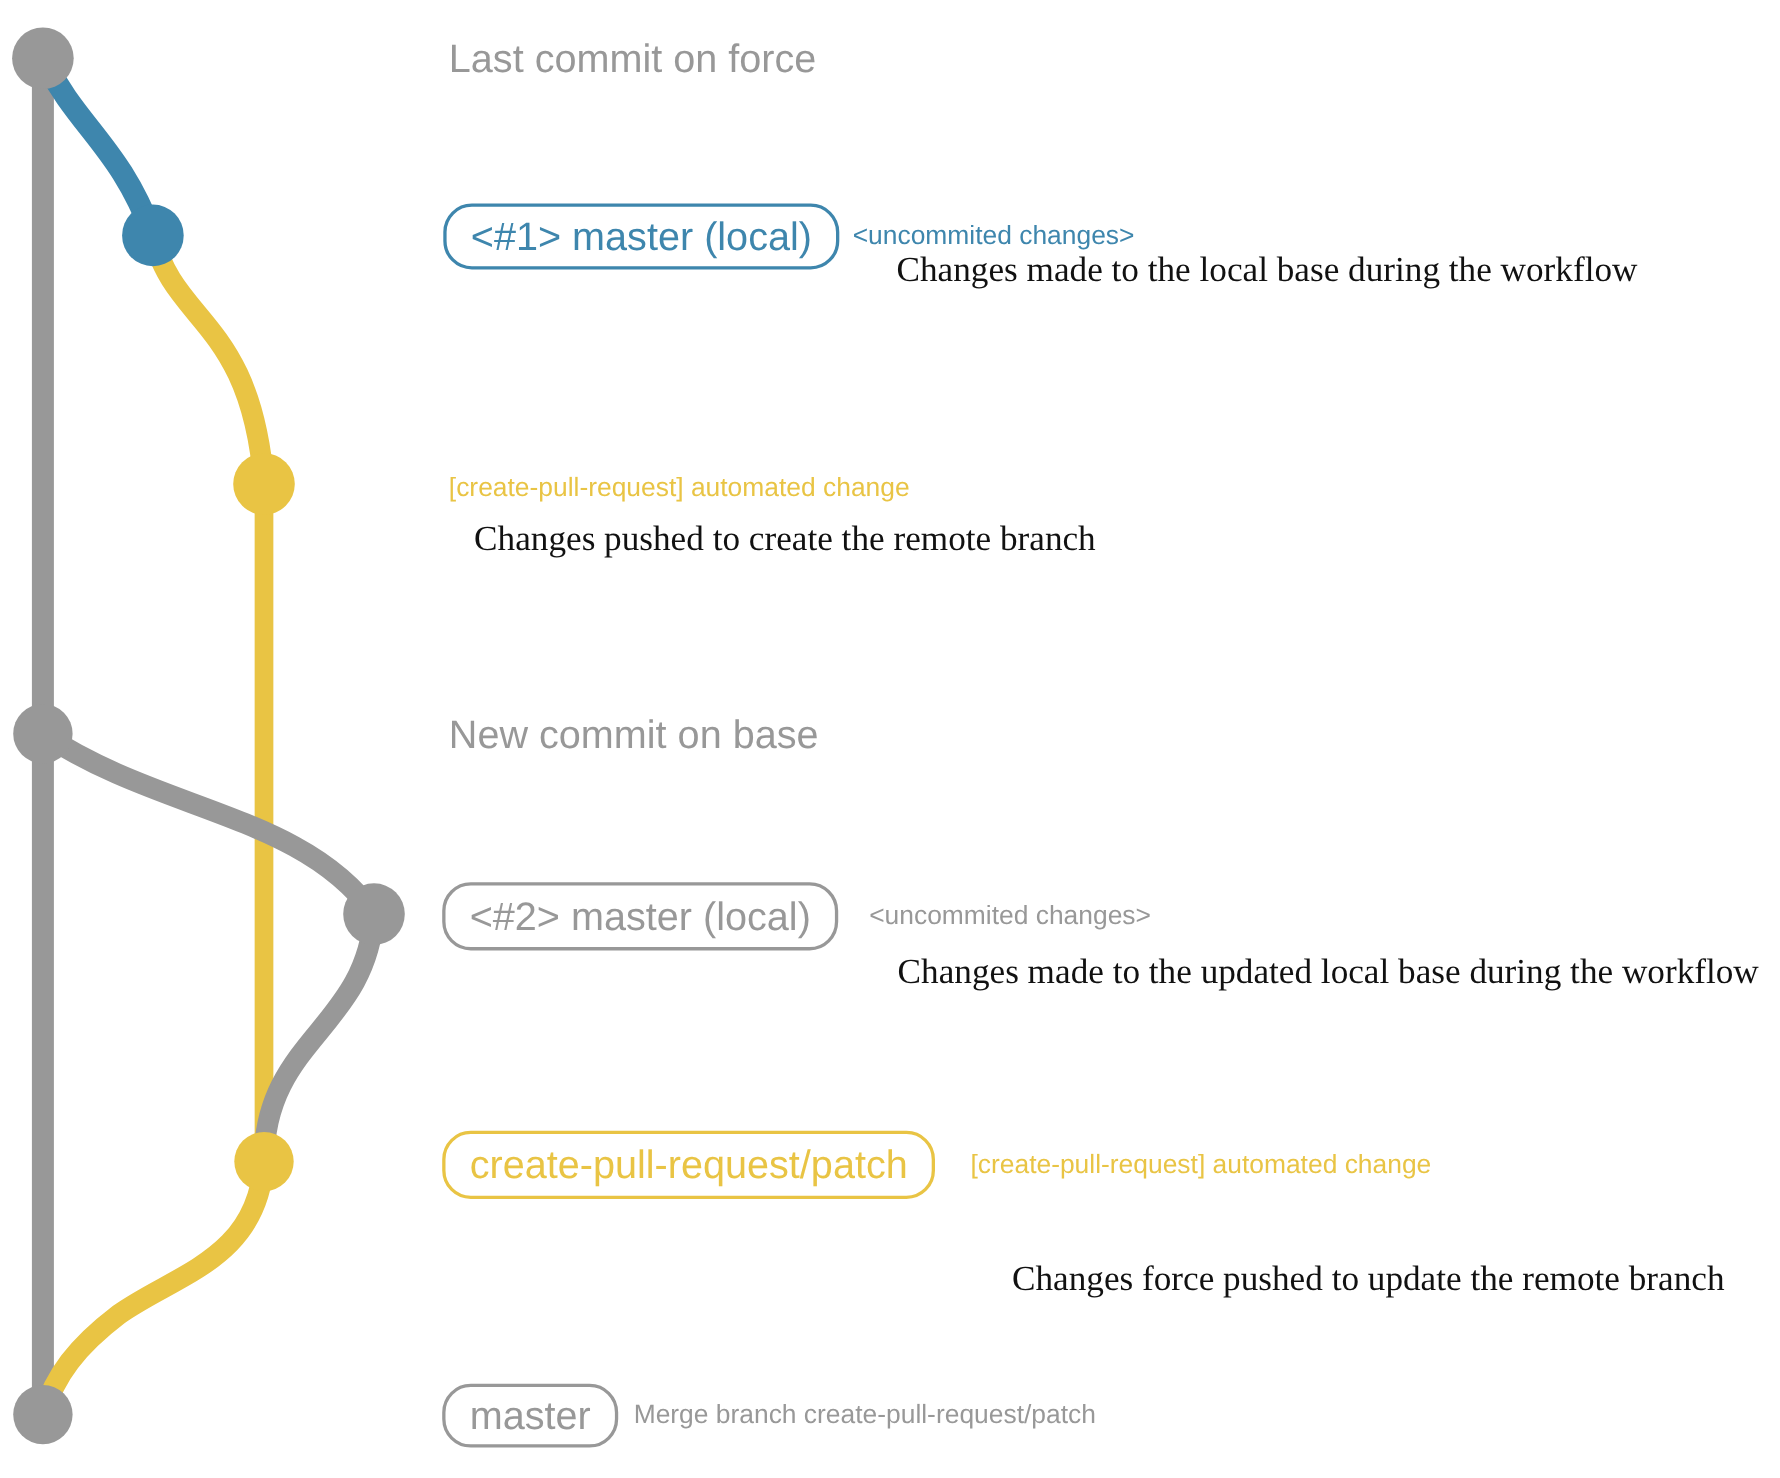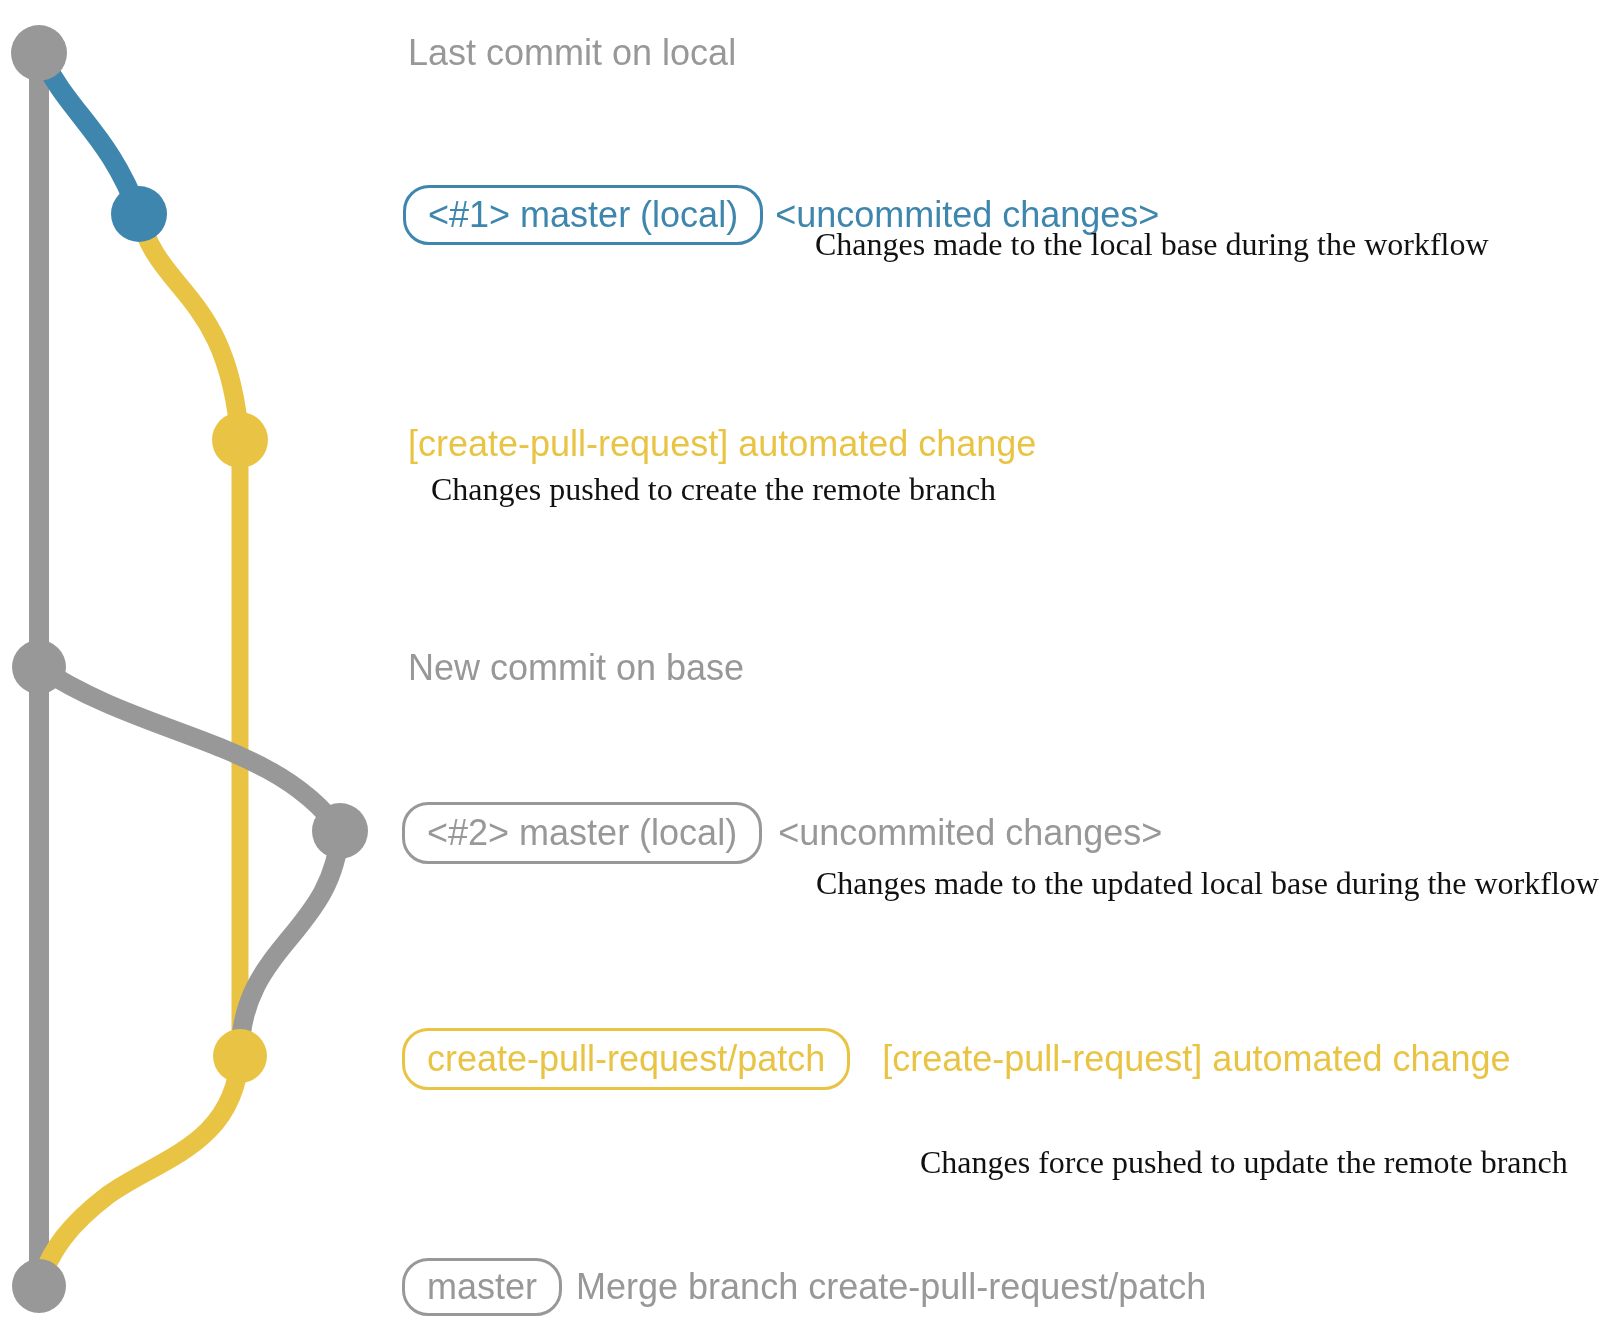--- a/index.html
+++ b/index.html
@@ -21,21 +21,21 @@
   .graph-svg { position: absolute; left: 0; top: 0; }
 
   .abs { position: absolute; white-space: nowrap; }
 
   .gray-label {
     font-size: 36px;
     line-height: 44px;
     color: var(--gray);
   }
   .note {
-    font-size: 36px;
+    font-size: 24px;
     line-height: 44px;
   }
   .note.blue   { color: var(--blue); }
   .note.gray   { color: var(--gray); }
   .note.yellow { color: var(--yellow); }
 
   .desc {
     font-family: "Liberation Serif", serif;
     font-size: 32px;
     line-height: 40px;
@@ -57,21 +57,21 @@
     border-radius: 26px;
     font-size: 36px;
     white-space: nowrap;
     background: #ffffff;
   }
   .badge.blue   { color: var(--blue);   border-color: var(--blue); }
   .badge.gray   { color: var(--gray);   border-color: var(--gray); }
   .badge.yellow { color: var(--yellow); border-color: var(--yellow); }
 
   .row1 { left: 403px; top: 185px;  height: 60px; gap: 12px; }
-  .row2 { left: 402px; top: 802px;  height: 62px; gap: 16px; }
+  .row2 { left: 402px; top: 802px;  height: 62px; gap: 28px; }
   .row3 { left: 402px; top: 1028px; height: 62px; gap: 32px; }
   .row4 { left: 402px; top: 1258px; height: 58px; gap: 14px; justify-content: space-between; }
 
   .stroke-gray   { stroke: var(--gray);   fill: none; }
   .stroke-blue   { stroke: var(--blue);   fill: none; }
   .stroke-yellow { stroke: var(--yellow); fill: none; }
   .fill-gray   { fill: var(--gray); }
   .fill-blue   { fill: var(--blue); }
   .fill-yellow { fill: var(--yellow); }
 </style>
@@ -92,21 +92,21 @@
 
     <circle cx="39" cy="53" r="28" class="fill-gray"></circle>
     <circle cx="139" cy="214" r="28" class="fill-blue"></circle>
     <circle cx="240" cy="440" r="28" class="fill-yellow"></circle>
     <circle cx="39" cy="667" r="27" class="fill-gray"></circle>
     <circle cx="340" cy="831" r="28" class="fill-gray"></circle>
     <circle cx="240" cy="1056" r="27" class="fill-yellow"></circle>
     <circle cx="39" cy="1286" r="27" class="fill-gray"></circle>
   </svg>
 
-  <div class="abs gray-label" style="left:408px; top:31px;">Last commit on local</div>
+  <div class="abs gray-label" style="left:408px; top:31px;">Last commit on force</div>
 
   <div class="row row1">
     <span class="badge blue">&lt;#1&gt; master (local)</span>
     <span class="note blue">&lt;uncommited changes&gt;</span>
   </div>
   <div class="abs desc" style="left:815px; top:224px;">Changes made to the local base during the workflow</div>
 
   <div class="abs note yellow" style="left:408px; top:422px;">[create-pull-request] automated change</div>
   <div class="abs desc" style="left:431px; top:469px;">Changes pushed to create the remote branch</div>
 

